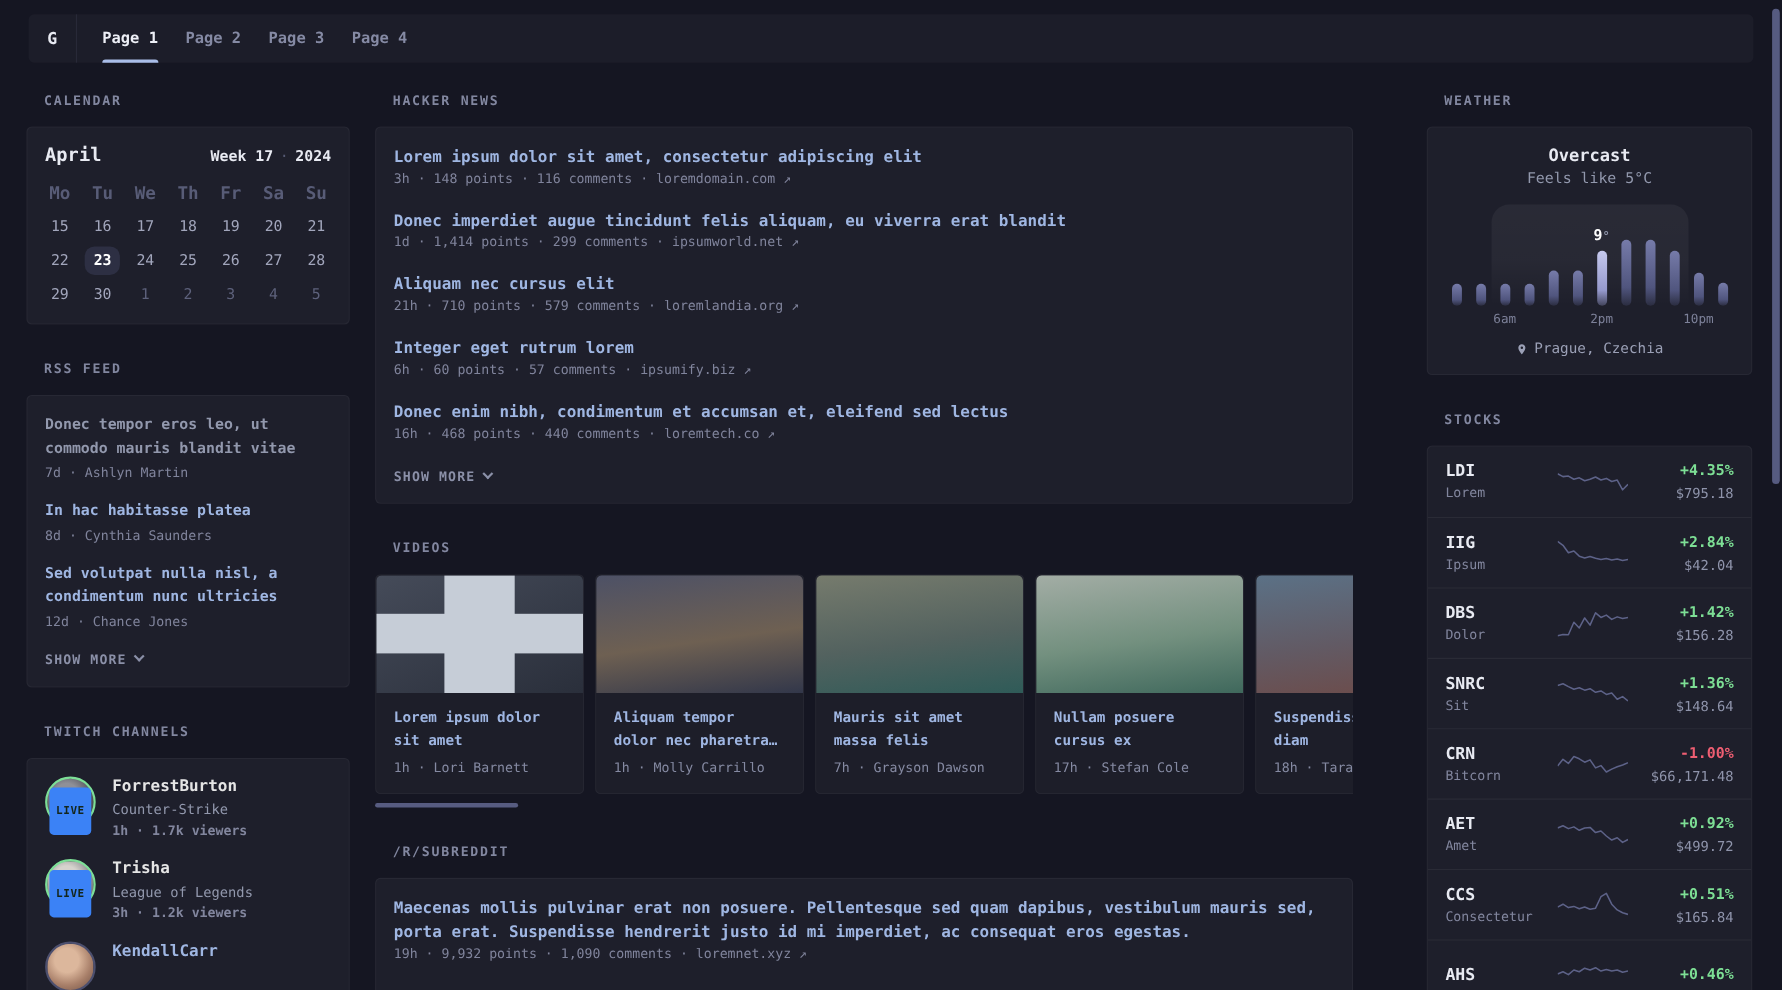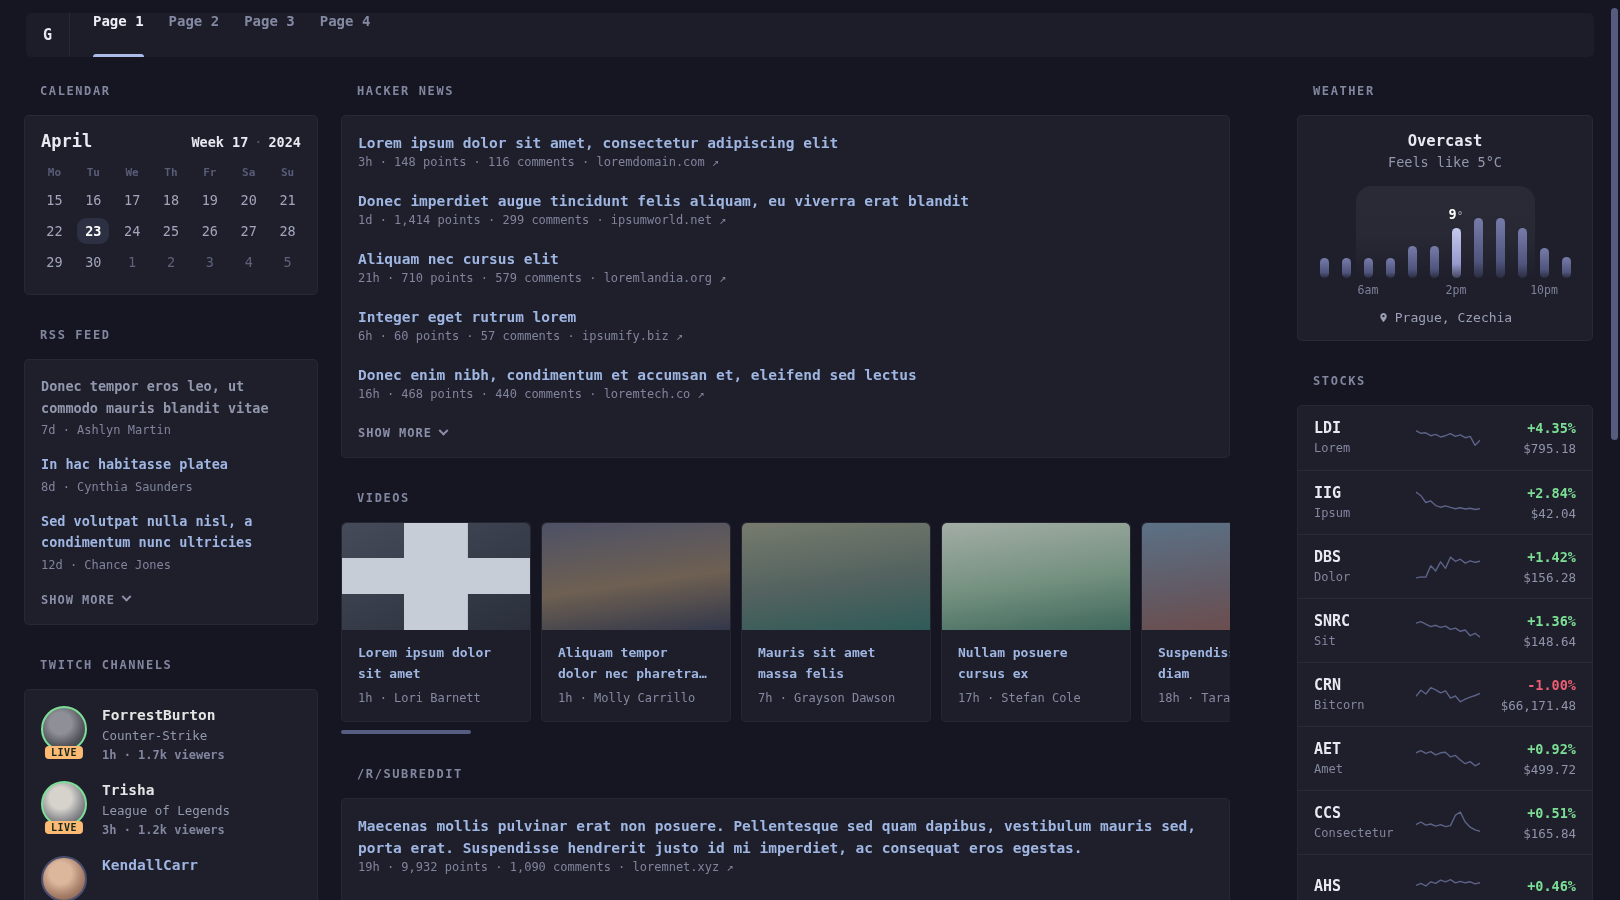--- a/index.html
+++ b/index.html
@@ -13,42 +13,42 @@
   
   .topnav {
     position: absolute; left: 26px; top: 13px; width: 1568px; height: 44px;
     background: #1c1d29; border-radius: 5px; display: flex; align-items: stretch;
   }
   .logo {
     width: 44px; border-right: 1px solid #282938; display: flex; align-items: center;
     justify-content: center; font-size: 15px; font-weight: 700; color: #e8eaf2; cursor: pointer;
   }
   .tabs { display: flex; padding-left: 23px; }
-  .tab { position: relative; display: flex; margin-right: 25px;
+  .tab { position: relative; display: flex; align-items: center; margin-right: 25px;
     font-size: 14px; font-weight: 700; color: #858aa4; cursor: pointer; }
   .tab.active { color: #edeff6; }
   .tab-underline { position: absolute; left: 0; right: 0; bottom: 0; height: 3px;
     border-radius: 3px 3px 0 0; background: #a9bde8; }
   
   .col { position: absolute; top: 70px; padding-top: 14px; }
   .col-left  { left: 24px;   width: 294px; }
   .col-mid   { left: 341px;  width: 889px; }
   .col-right { left: 1297px; width: 296px; }
   .widget { margin-bottom: 33px; }
   .wlabel { font-size: 12px; font-weight: 700; letter-spacing: 1.6px; color: #8287a0;
     margin: 0 0 17px 16px; height: 14px; }
   .card { background: #1e1f2b; border: 1px solid rgba(255,255,255,.045); border-radius: 5px; }
   
   .cal-card { height: 180px; }
   .cal-head { display: flex; justify-content: space-between; align-items: baseline; padding: 15px 16px 0; }
   .cal-month { font-size: 17px; font-weight: 700; }
   .cal-week { font-size: 13.5px; font-weight: 700; }
   .cal-week .dot { color: #565a74; margin: 0 6px; font-weight: 400; }
   .cal-grid { display: grid; grid-template-columns: repeat(7,1fr); padding: 0 10px; }
-  .cal-dow { text-align: center; font-size: 11px; font-weight: 700; color: #585c77; margin-top: 15px; }
+  .cal-dow { text-align: center; font-size: 16px; font-weight: 700; color: #585c77; margin-top: 15px; }
   .cal-dates { display: grid; grid-template-columns: repeat(7,1fr); grid-auto-rows: 31px; padding: 5px 10px 0; }
   .cal-day { display: flex; align-items: center; justify-content: center; font-size: 13.5px; color: #a2a6bc; }
   .cal-day .pill { padding: 5px 8px; border-radius: 9px; }
   .cal-day.sel .pill { background: #2d2f43; color: #fff; font-weight: 700; }
   .cal-day.out { color: #5d617b; }
   
   .card-pad { padding: 16px; }
   .feed-item { margin-bottom: 16px; }
   .feed-title { font-size: 13.5px; font-weight: 700; line-height: 21.5px; color: #9fb6e2; cursor: pointer; }
   .feed-title.read { color: #9298ad; }
@@ -56,21 +56,21 @@
   .showmore { display: inline-flex; align-items: center; gap: 8px; font-size: 12px; font-weight: 700;
     letter-spacing: 1px; color: #8b90a8; cursor: pointer; margin-top: 4px; }
   .chev { width: 7px; height: 7px; border-right: 2px solid currentColor; border-bottom: 2px solid currentColor;
     transform: rotate(45deg) translate(-2px,-2px); display: inline-block; }
   
   .ch { display: flex; gap: 15px; margin-bottom: 17px; }
   .chavatar { position: relative; width: 46px; height: 46px; flex: none; cursor: pointer; }
   .avatar { width: 46px; height: 46px; border-radius: 50%; border: 2px solid #4c4f6e; }
   .avatar.live { border-color: #7ddf97; }
   .livebadge { position: absolute; left: 50%; bottom: -7px; transform: translateX(-50%);
-    background: #fdba74; color: #14261b; font-size: 10px; font-weight: 700; padding: 1px 6px;
+    background: #3b82f6; color: #14261b; font-size: 10px; font-weight: 700; padding: 16px 6px;
     border-radius: 4px; letter-spacing: .5px; }
   .chname { font-size: 14.5px; font-weight: 700; color: #e5e5e5; line-height: 19px; cursor: pointer; }
   .chname.link { color: #9fb6e2; }
   .chgame { font-size: 12.5px; color: #9298ad; line-height: 19px; margin-top: 1px; }
   .chmeta { font-size: 12px; color: #82869e; line-height: 17px; margin-top: 2px; font-weight: bold; }
   
   .hn-item { margin-bottom: 19px; }
   .hn-title { font-size: 14.5px; font-weight: 700; line-height: 22px; color: #9fb6e2; cursor: pointer; }
   .hn-meta { font-size: 12px; color: #80849c; line-height: 17px; }
   

